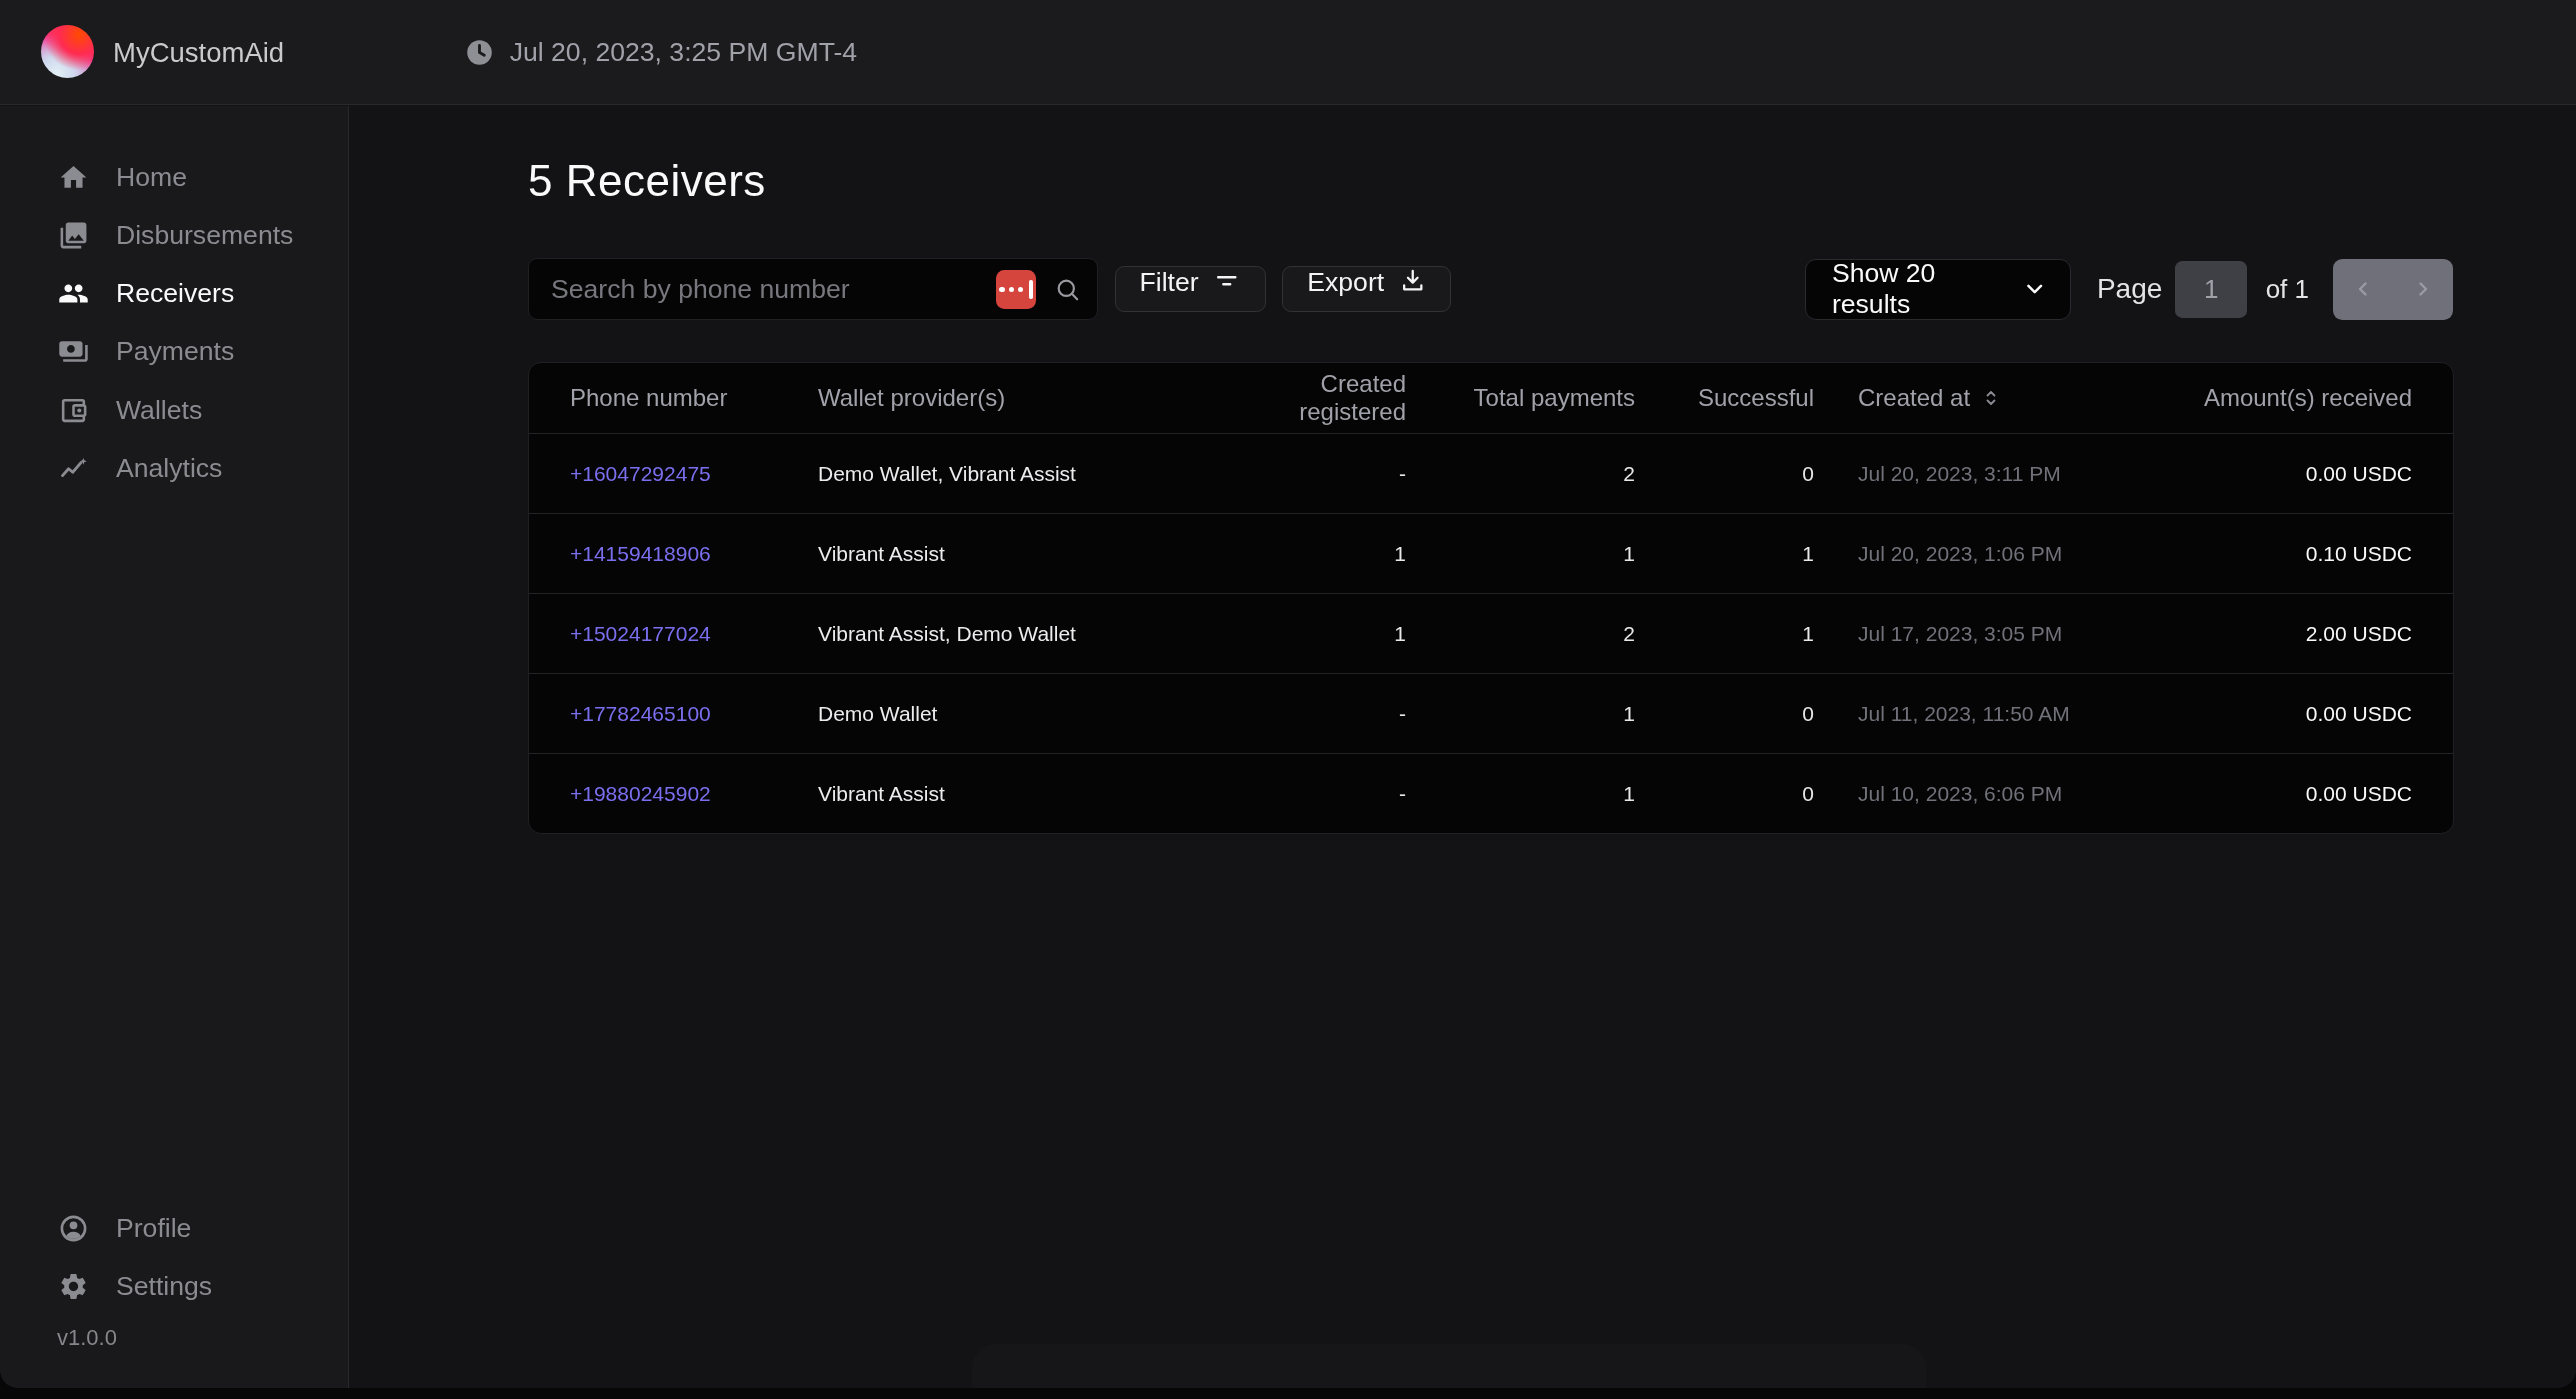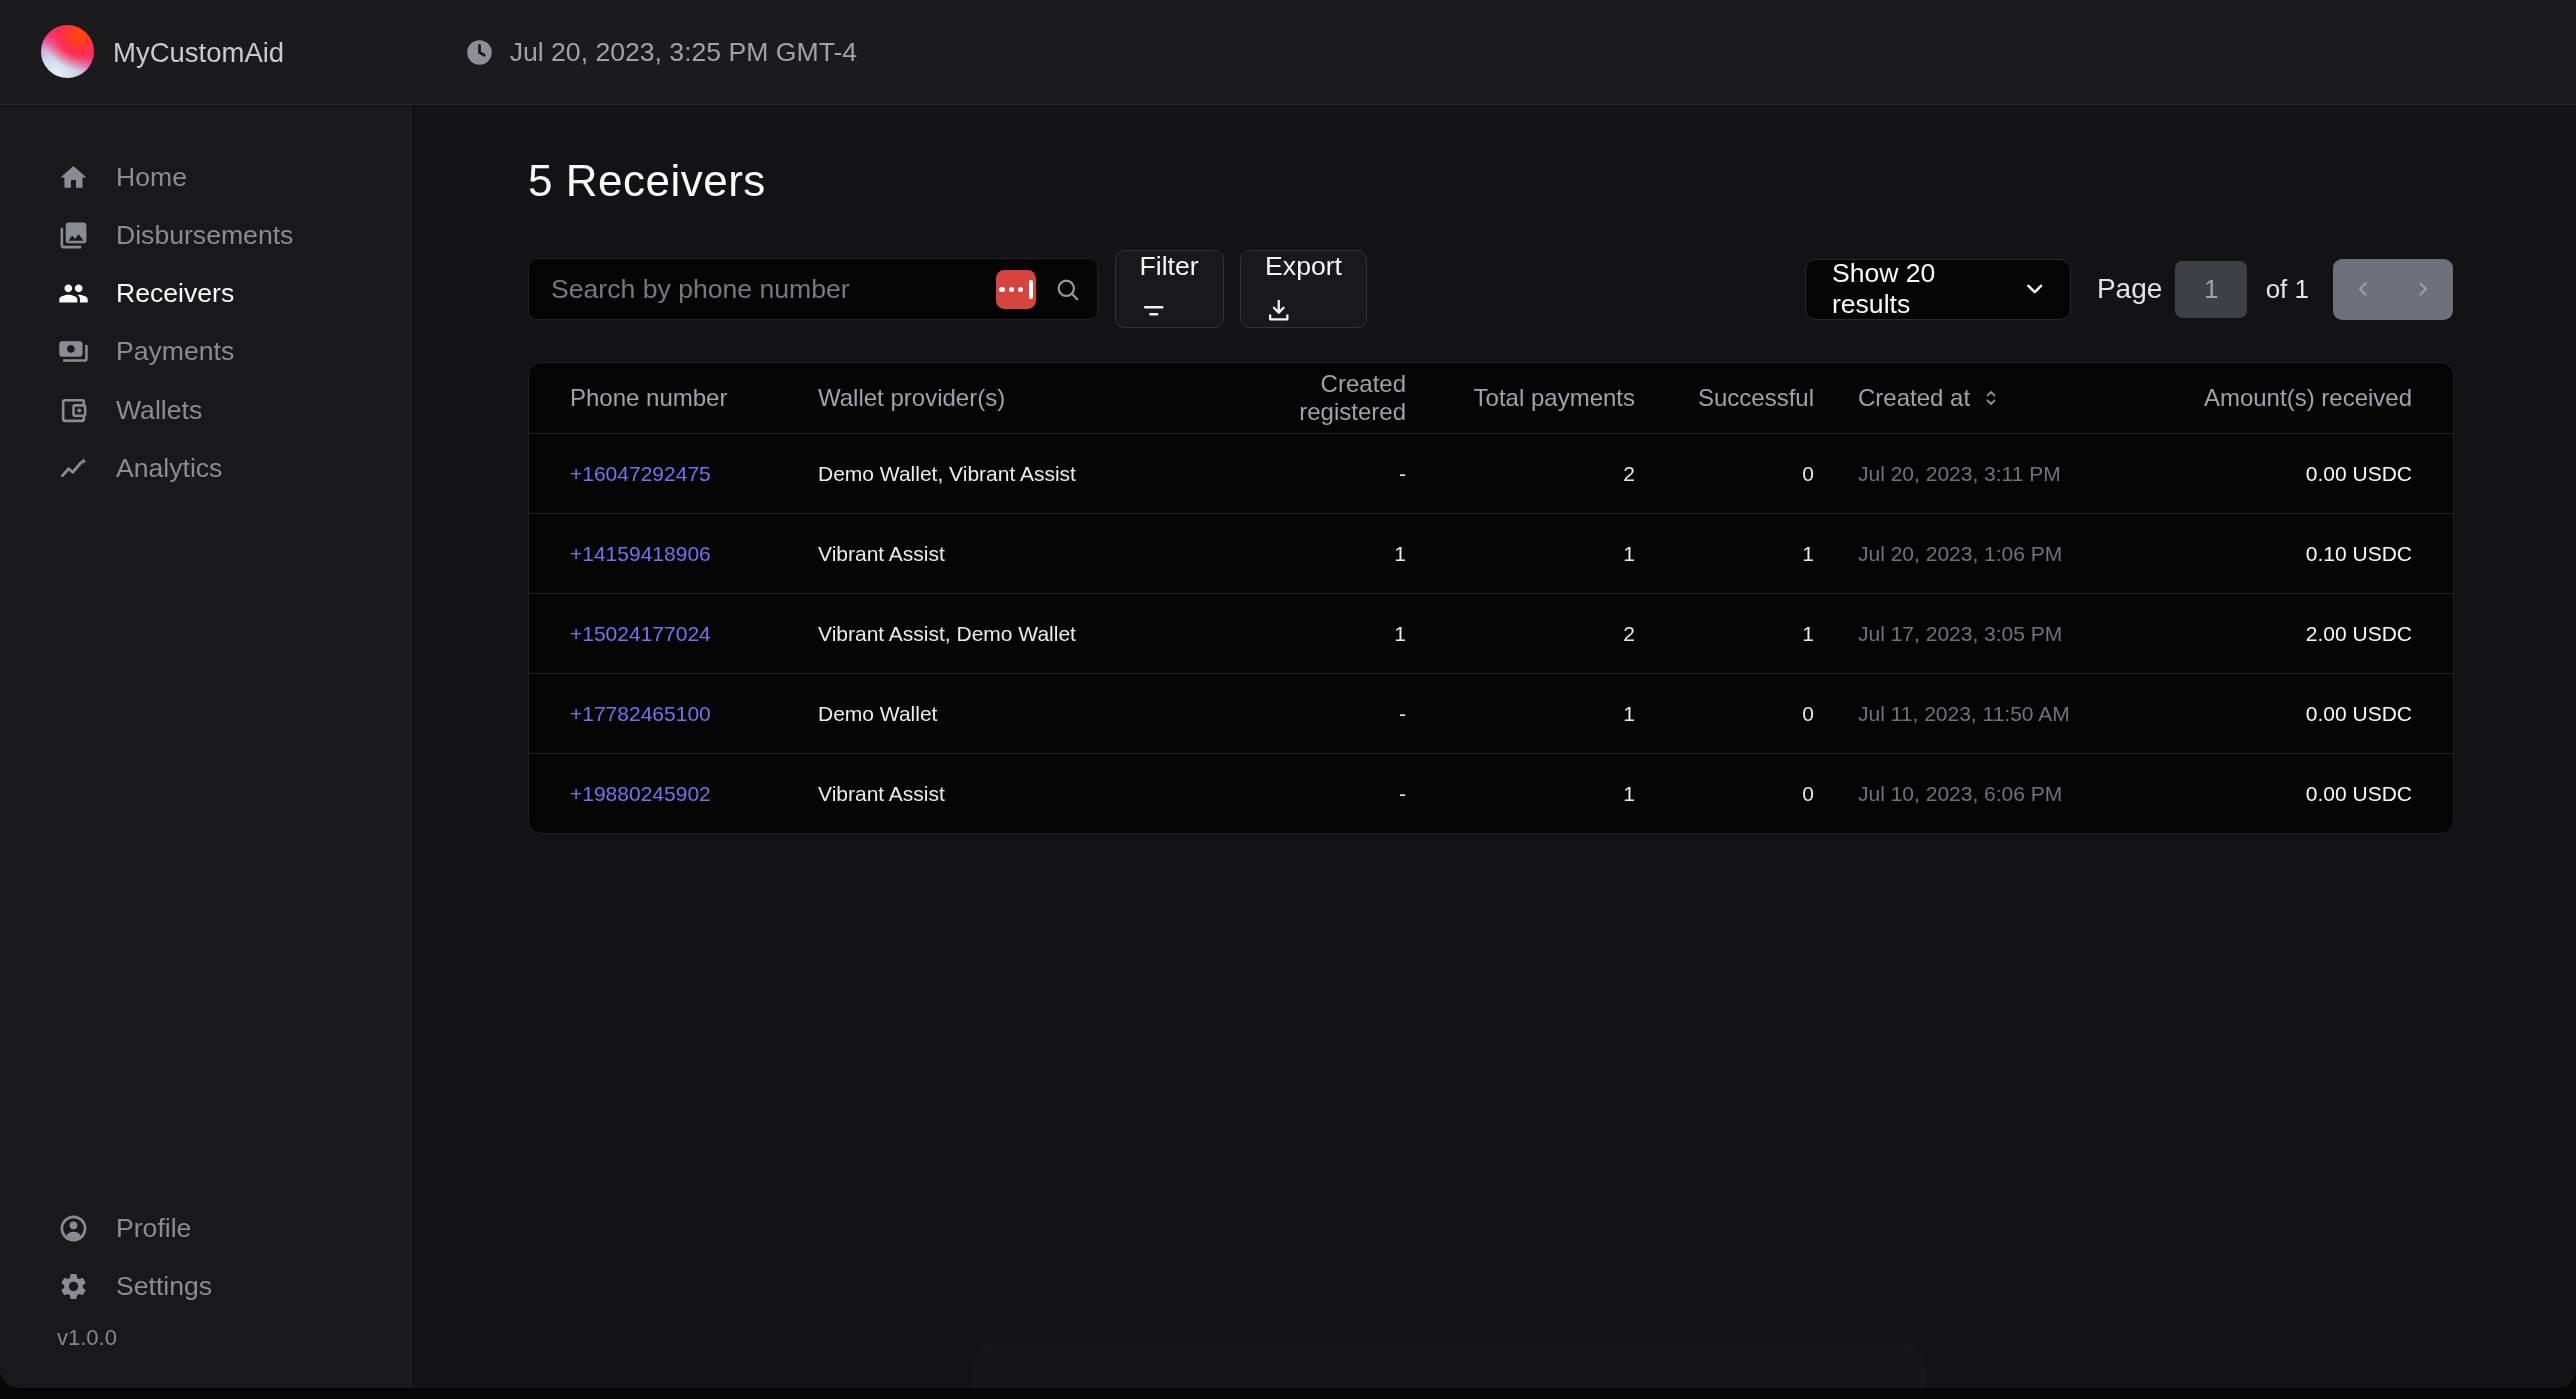--- a/index.html
+++ b/index.html
@@ -17,21 +17,21 @@
             radial-gradient(circle at 72% 18%, #ff4a00 0%, #ff2b52 34%, rgba(255,43,82,0) 62%),
             radial-gradient(circle at 30% 92%, #e3f0f6 0%, #cfd8ee 28%, rgba(207,216,238,0) 66%),
             linear-gradient(205deg, #ff3d2e 10%, #f1308f 48%, #cf86c9 72%, #dcebf3 96%); }
   .brand { position:absolute; left:113px; top:0; height:105px; line-height:105px;
            font-size:27.5px; font-weight:500; color:#c9c9ce; }
   .clockwrap { position:absolute; left:464px; top:0; height:105px; display:flex; align-items:center; gap:14.7px; }
   .clockwrap svg { width:31px; height:31px; }
   .datetime { font-size:26.6px; color:#a1a1aa; }
 
   
-  .sidebar { position:absolute; left:0; top:106px; width:411px; bottom:0;
+  .sidebar { position:absolute; left:0; top:106px; width:349px; bottom:0;
              background:#19191b; border-right:1.8px solid #28282b; }
   .nav { position:absolute; top:51px; left:0; right:0; display:flex; flex-direction:column; gap:18.3px; }
   .nav-item { display:flex; align-items:center; height:40px; padding-left:57px; cursor:pointer;
               color:#8b8b92; }
   .nav-item .ic { width:33px; height:33px; display:flex; align-items:center; justify-content:center; }
   .nav-item svg { width:31px; height:31px; }
   .nav-item .lbl { margin-left:26px; font-size:26.6px; }
   .nav-item.active { color:#fafafa; }
 
   .side-footer { position:absolute; left:0; right:0; bottom:37px; }
@@ -51,23 +51,23 @@
   .searchbox input { position:absolute; inset:0; background:transparent; border:none; outline:none;
                      padding:0 110px 0 22px; font-size:26.6px; color:#e4e4e7;
                      font-family:"Liberation Sans", sans-serif; }
   .searchbox input::placeholder { color:#77777e; }
   .pm-badge { position:absolute; right:61px; top:11px; width:40px; height:39px; background:#d6453d;
               border-radius:8.3px; display:flex; align-items:center; justify-content:center; gap:3.7px; }
   .pm-badge i { width:5.5px; height:5.5px; border-radius:50%; background:#fff; }
   .pm-badge b { width:3.7px; height:18.3px; background:#fff; border-radius:1.8px; margin-left:1.8px; }
   .search-glass { position:absolute; right:14.7px; top:15.6px; }
 
-  .tbtn { height:78px; display:flex; align-items:flex-start; gap:14.7px; padding:0 24px;
+  .tbtn { height:46px; display:flex; align-items:flex-start; gap:14.7px; padding:0 24px;
           background:#19191b; border:1.8px solid #323237; border-radius:9.2px; margin-left:16.5px;
-          font-size:26.6px; color:#f4f4f5; cursor:pointer;flex-direction:column; }
+          font-size:26.6px; color:#f4f4f5; cursor:pointer; }
   .tbtn svg { width:27.5px; height:27.5px; }
 
   .results-select { margin-left:auto; width:266px; height:61px; background:#050506;
                     border:1.8px solid #29292e; border-radius:11px; display:flex; align-items:center;
                     padding:0 22px 0 26px; font-size:26.6px; color:#fafafa; cursor:pointer; }
   .results-select svg { margin-left:auto; width:27.5px; height:27.5px; }
   .page-word { margin-left:26px; font-size:28px; color:#e4e4e7; }
   .page-input { margin-left:13px; width:72px; height:57px; background:#3f3f46; border:none;
                 border-radius:7.3px; text-align:center; font-size:26px; color:#a1a1aa; outline:none;
                 font-family:"Liberation Sans", sans-serif; }

